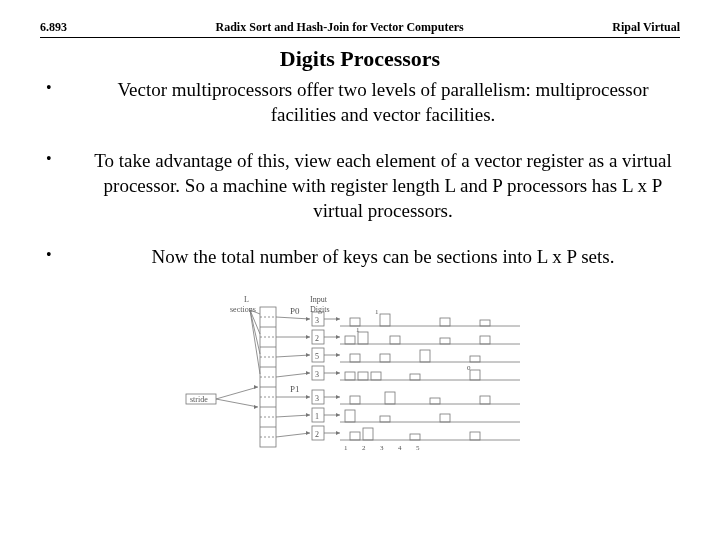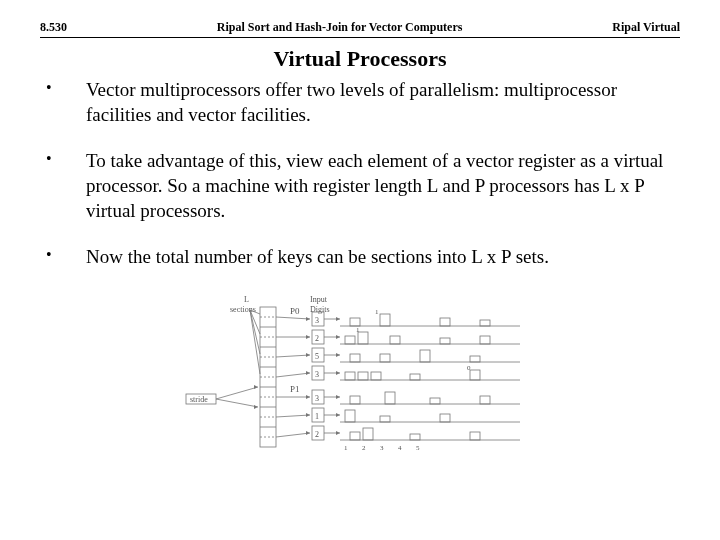--- a/index.html
+++ b/index.html
@@ -49,43 +49,44 @@
   }
   ul.bullets > li .dot {
     width: 40px;
     flex-shrink: 0;
     text-align: left;
     padding-left: 6px;
     font-size: 16px;
   }
   ul.bullets > li .txt {
     flex: 1;
+    text-align: center;
   }
   .figure {
     margin: 0 auto;
     width: 360px;
     height: 170px;
     position: relative;
   }
   .figure text, .figure .lab {
     font-family: "Times New Roman", serif;
   }
 </style>
 </head>
 <body>
 
 <div class="page">
 
   <div class="header">
-    <span>8.530</span>
-    <span>Ripal Sort and Hash-Join for Vector Computers</span>
+    <span>6.893</span>
+    <span>Radix Sort and Hash-Join for Vector Computers</span>
     <span>Ripal Virtual</span>
   </div>
 
-  <div class="title">Virtual Processors</div>
+  <div class="title">Digits Processors</div>
 
   <ul class="bullets">
     <li>
       <span class="dot">•</span>
       <span class="txt">Vector multiprocessors offer two levels of parallelism: multiprocessor facilities and vector facilities.</span>
     </li>
     <li>
       <span class="dot">•</span>
       <span class="txt">To take advantage of this, view each element of a vector register as a virtual processor.  So a machine with register length L and P processors has L x P virtual processors.</span>
     </li>

